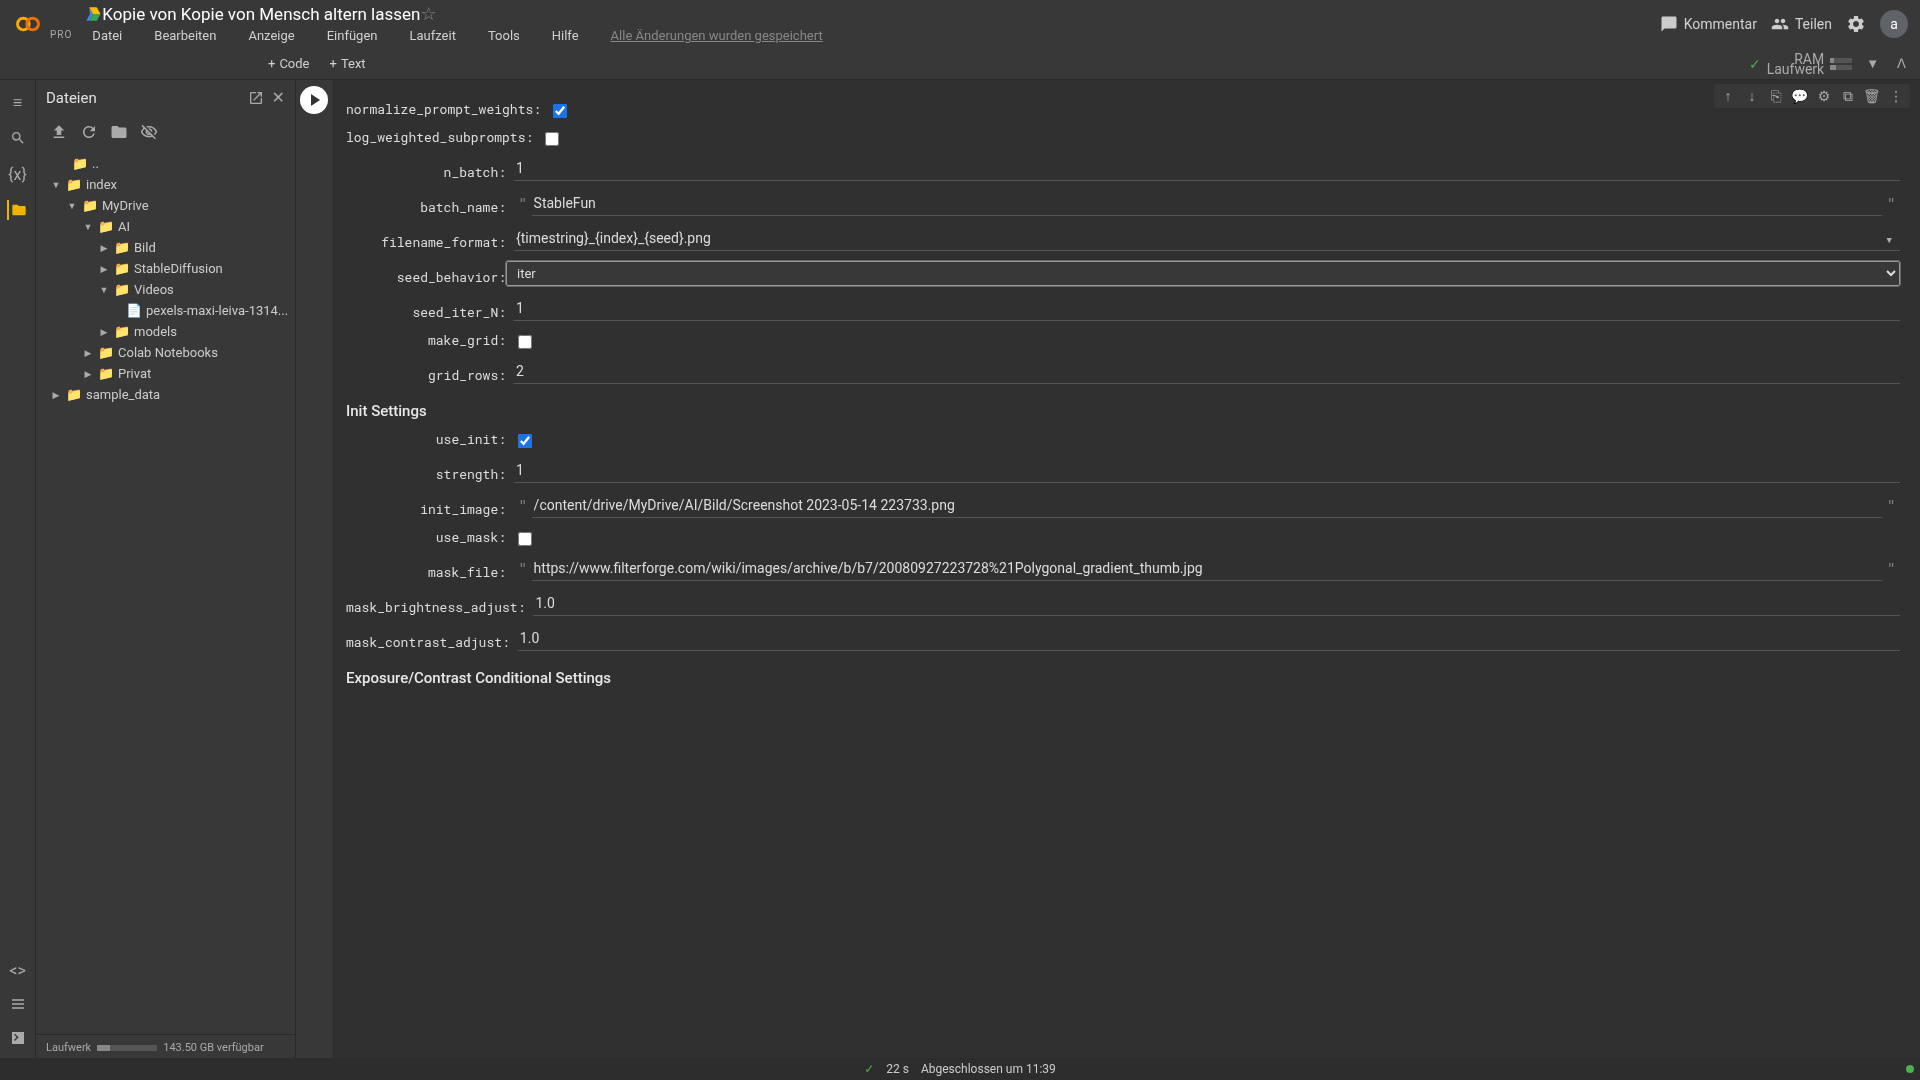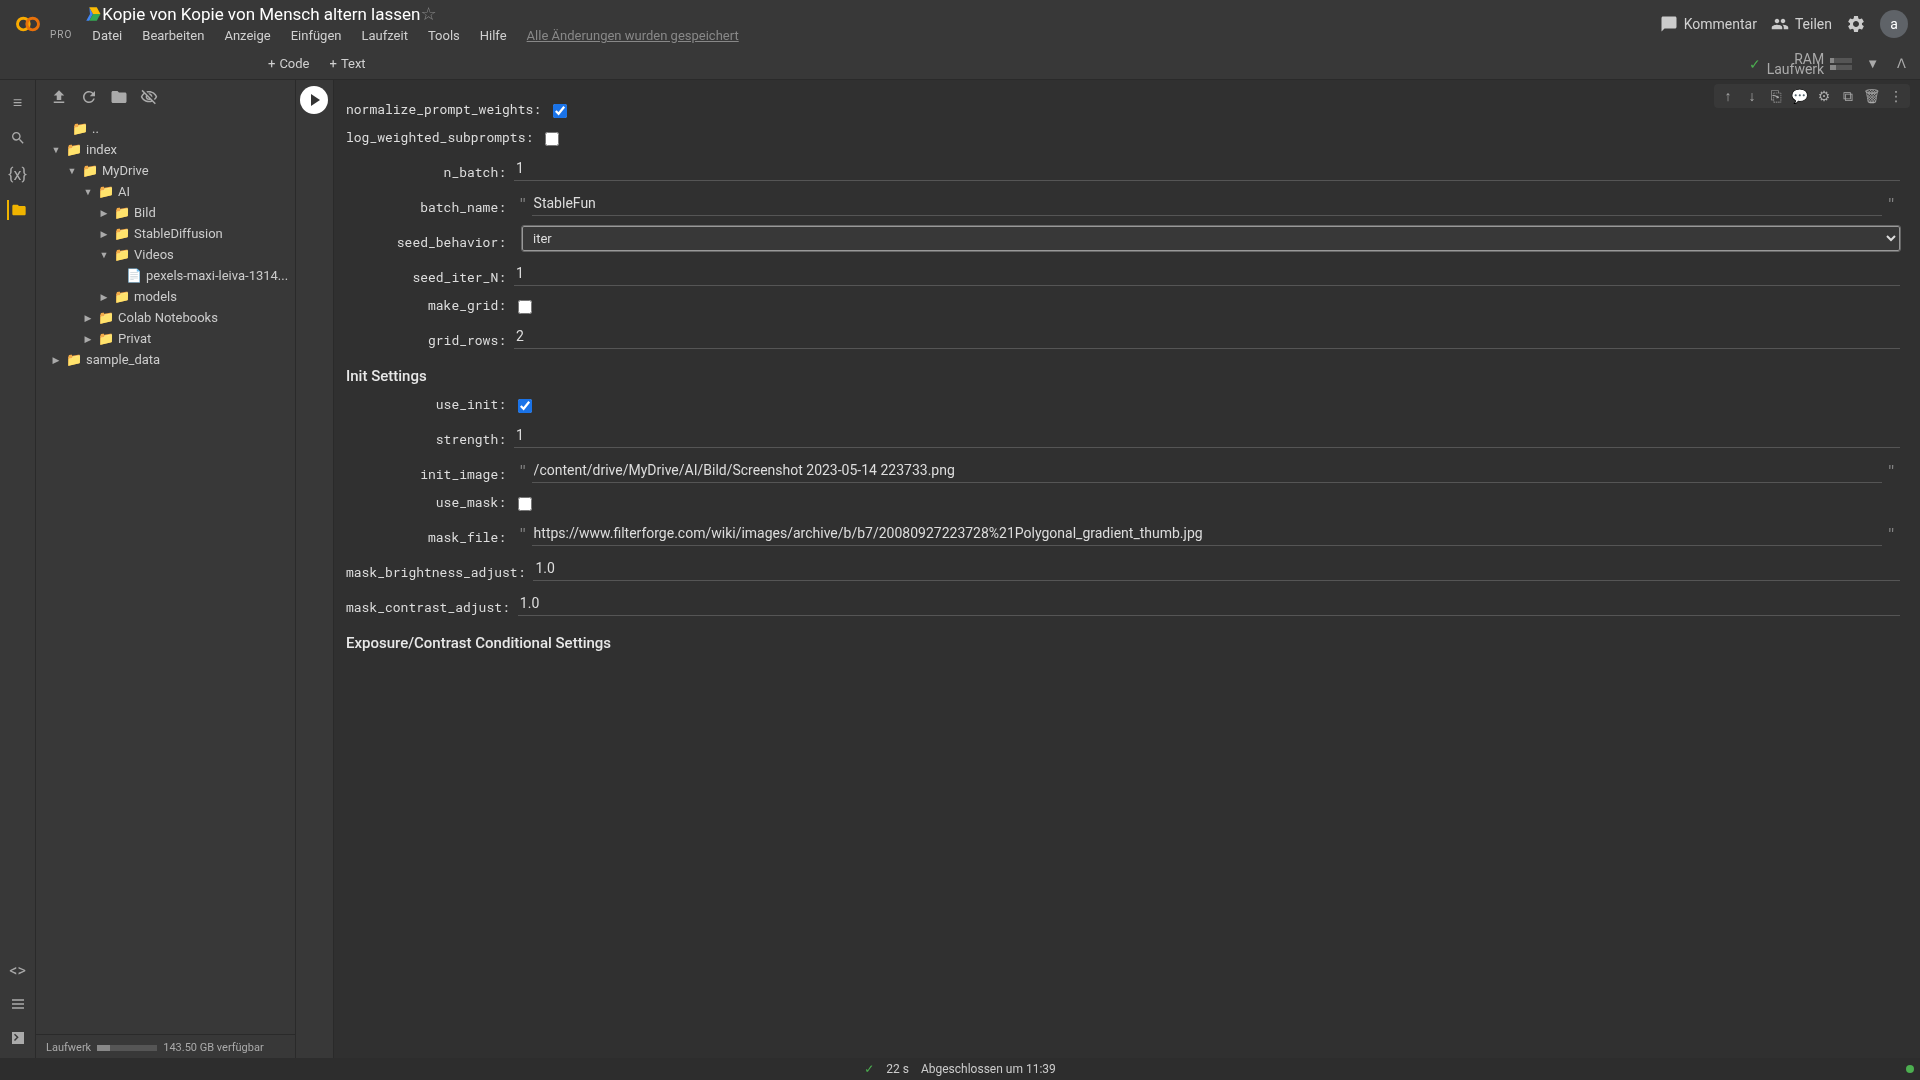--- a/index.html
+++ b/index.html
@@ -8,21 +8,21 @@
 
 .header { height: 48px; background: #383838; display: flex; align-items: center; padding: 0 12px; }
 .logo { width: 32px; height: 32px; display: flex; align-items: center; justify-content: center; margin-right: 8px; }
 .logo-icon { width: 28px; height: 28px; }
 .pro-badge { font-size: 10px; color: #aaa; margin-right: 12px; margin-top: 20px; margin-left: -2px; letter-spacing: 1px; }
 .doc-section { display: flex; flex-direction: column; flex: 1; }
 .doc-title-row { display: flex; align-items: center; }
 .drive-icon { width: 18px; height: 18px; }
 .doc-title { font-size: 17px; color: #fff; font-weight: 400; }
 .star-icon { color: #888; font-size: 18px; cursor: pointer; }
-.menu-row { display: flex; gap: 4px; margin-top: 2px; font-size: 13px; }
+.menu-row { display: flex; gap: 16px; margin-top: 2px; font-size: 13px; }
 .menu-item { padding: 2px 8px; color: #d0d0d0; cursor: pointer; }
 .save-status { color: #888; text-decoration: underline; padding: 2px 8px; }
 .header-right { display: flex; align-items: center; gap: 14px; }
 .hr-btn { display: flex; align-items: center; gap: 6px; color: #d0d0d0; cursor: pointer; font-size: 14px; }
 .avatar { width: 28px; height: 28px; border-radius: 50%; background: #5f6368; color: #fff; display: flex; align-items: center; justify-content: center; font-size: 14px; }
 
 
 .toolbar { height: 32px; background: #383838; display: flex; align-items: center; border-bottom: 1px solid #2a2a2a; padding-left: 258px; }
 .tb-btn { display: flex; align-items: center; gap: 4px; padding: 4px 10px; color: #d0d0d0; cursor: pointer; font-size: 13px; }
 .tb-right { margin-left: auto; display: flex; align-items: center; gap: 10px; padding-right: 10px; }
@@ -60,21 +60,21 @@
 .content { flex: 1; position: relative; overflow: hidden; background: #303030; }
 .cell-gutter { position: absolute; left: 0; top: 0; width: 38px; height: 100%; background: #383838; border-right: 1px solid #2a2a2a; }
 .run-btn { position: absolute; left: 4px; top: 6px; width: 28px; height: 28px; border-radius: 50%; background: #fff; display: flex; align-items: center; justify-content: center; cursor: pointer; }
 .run-triangle { width: 0; height: 0; border-left: 9px solid #333; border-top: 6px solid transparent; border-bottom: 6px solid transparent; margin-left: 2px; }
 .cell-toolbar { position: absolute; top: 4px; right: 10px; display: flex; gap: 4px; background: #383838; padding: 2px 4px; border-radius: 4px; }
 .ct-icon { color: #aaa; cursor: pointer; font-size: 14px; width: 20px; height: 20px; display: flex; align-items: center; justify-content: center; }
 .form-body { position: absolute; left: 38px; right: 0; top: 0; bottom: 0; overflow: auto; padding: 10px 20px 20px 12px; }
 .form-row { display: flex; align-items: flex-end; margin: 10px 0; font-family: "Roboto Mono", monospace; font-size: 13px; }
 .form-label { text-align: right; min-width: 160px; color: #ddd; white-space: nowrap; }
 .form-input { flex: 1; background: transparent; border: none; border-bottom: 1px solid #555; color: #ddd; padding: 4px 2px; font-size: 14px; font-family: Roboto, Arial, sans-serif; outline: none; margin-left: 8px; }
-.form-select { flex: 1; background: #383838; border: 1px solid #555; color: #ddd; padding: 3px 6px; font-size: 13px; font-family: Roboto, Arial, sans-serif; outline: none; margin-left: 16px; border-radius: 2px; }
+.form-select { flex: 1; background: #383838; border: 1px solid #555; color: #ddd; padding: 3px 6px; font-size: 13px; font-family: Roboto, Arial, sans-serif; outline: none; margin-left: 0; border-radius: 2px; }
 .form-select.focused { border: 1px solid #999; outline: 1px solid #666; }
 .form-check { margin-left: 12px; width: 14px; height: 14px; accent-color: #1a73e8; }
 .section-title { font-size: 15px; font-weight: 500; color: #e8e8e8; margin: 18px 0 8px; font-family: Roboto, Arial, sans-serif; }
 .quote { color: #888; font-size: 16px; padding: 0 4px; }
 .string-wrap { display: flex; align-items: center; flex: 1; margin-left: 8px; }
 .string-wrap .form-input { margin-left: 0; }
 .select-arrow { position: relative; }
 .select-arrow::after { content: "▼"; position: absolute; right: 8px; top: 50%; transform: translateY(-50%); font-size: 9px; color: #aaa; pointer-events: none; }
 
 
@@ -192,20 +192,29 @@
       </div>
       <div class="rail-icon">
         <svg width="16" height="16" viewBox="0 0 24 24">
             <path fill="#aaa" d="M3 3h18v18H3V3zm3 4l4 4-4 4 1.5 1.5L13 11 7.5 5.5 6 7zm6 9h6v2h-6v-2z"></path>
           </svg>
       </div>
     </div>
   </div>
 
   <div class="sidebar">
+    <div class="sb-header">
+      <span class="sb-title">Dateien</span>
+      <span class="sb-tool-icon">
+        <svg width="16" height="16" viewBox="0 0 24 24">
+            <path fill="#aaa" d="M19 19H5V5h7V3H5c-1.1 0-2 .9-2 2v14c0 1.1.9 2 2 2h14c1.1 0 2-.9 2-2v-7h-2v7zM14 3v2h3.59l-9.83 9.83 1.41 1.41L19 6.41V10h2V3h-7z"></path>
+          </svg>
+      </span>
+      <span class="sb-tool-icon">✕</span>
+    </div>
     <div class="sb-icons">
       <span class="sb-tool-icon">
         <svg width="18" height="18" viewBox="0 0 24 24">
             <path fill="#aaa" d="M9 16h6v-6h4l-7-7-7 7h4v6zm-4 2h14v2H5v-2z"></path>
           </svg>
       </span>
       <span class="sb-tool-icon">
         <svg width="18" height="18" viewBox="0 0 24 24">
             <path fill="#aaa" d="M17.65 6.35A7.958 7.958 0 0012 4c-4.42 0-8 3.58-8 8s3.58 8 8 8c3.73 0 6.84-2.55 7.73-6h-2.08A5.99 5.99 0 0112 18c-3.31 0-6-2.69-6-6s2.69-6 6-6c1.66 0 3.14.69 4.22 1.78L13 11h7V4l-2.35 2.35z"></path>
           </svg>
@@ -325,20 +334,24 @@
         <input class="form-input" value="1" style="">
       </div>
       <div class="form-row">
         <span class="form-label">batch_name:</span>
         <div class="string-wrap">
             <span class="quote">"</span>
         <input class="form-input" value="StableFun" style="">
         <span class="quote">"</span>
           </div>
       </div>
+      <div class="form-row select-arrow">
+        <span class="form-label">filename_format:</span>
+        <input class="form-input" value="{timestring}_{index}_{seed}.png" style="">
+      </div>
       <div class="form-row">
         <span class="form-label">seed_behavior:</span>
         <select class="form-select focused">
           <option>iter</option>
         </select>
       </div>
       <div class="form-row">
         <span class="form-label">seed_iter_N:</span>
         <input class="form-input" value="1" style="">
       </div>

